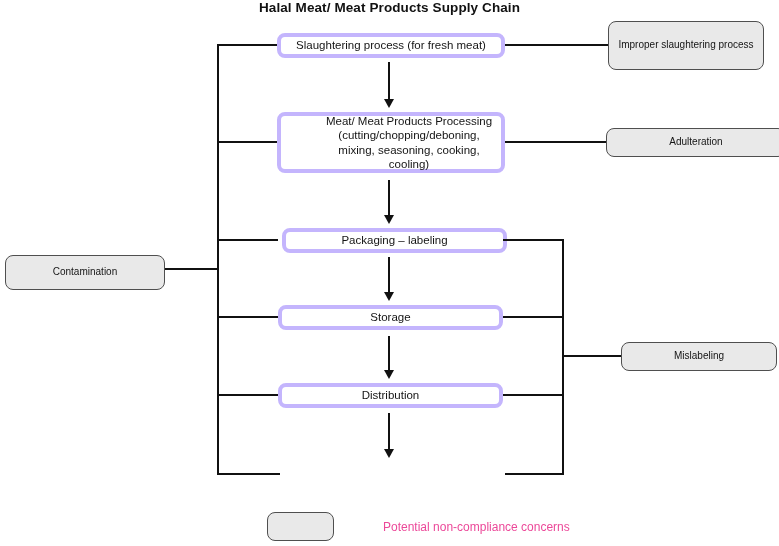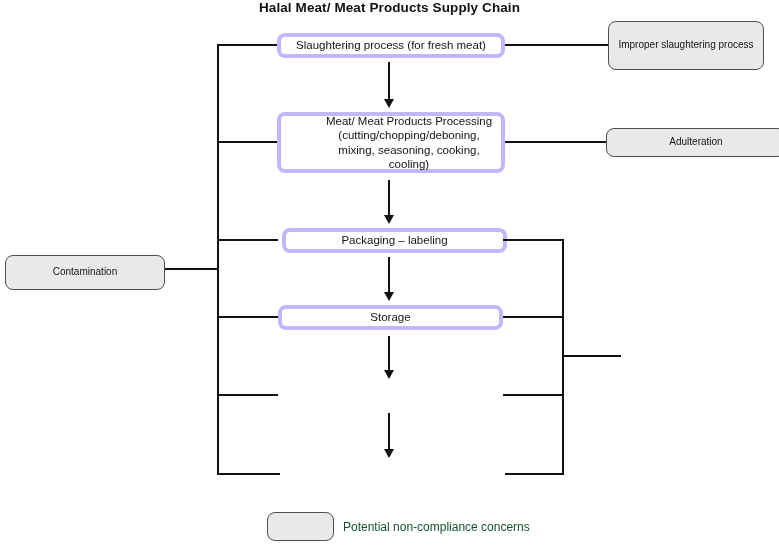--- a/index.html
+++ b/index.html
@@ -28,34 +28,35 @@
   .v{position:absolute;width:2px;background:#111;}
   .arrow{position:absolute;width:10px;left:384px;}
   .arrow .shaft{width:2px;margin:0 auto;background:#111;}
   .arrow .head{
     width:0;height:0;margin:0 auto;
     border-left:5px solid transparent;border-right:5px solid transparent;
     border-top:9px solid #111;
   }
   .legend-label{
     position:absolute;display:flex;align-items:center;
-    font-size:12px;color:#14532d;
+    font-size:12px;color:#ec4899;margin-left:40px;
   }
 </style>
 </head>
 <body>
 
 <div id="canvas">
 
   <div class="title">Halal Meat/ Meat Products Supply Chain</div>
 
   <div class="node" style="left:277px;top:33px;width:228px;height:25px;">Slaughtering process (for fresh meat)</div>
   <div class="node" style="left:277px;top:112px;width:228px;height:61px;padding-left:44px;">Meat/ Meat Products Processing (cutting/chopping/deboning, mixing, seasoning, cooking, cooling)</div>
   <div class="node" style="left:282px;top:228px;width:225px;height:25px;">Packaging – labeling</div>
   <div class="node" style="left:278px;top:305px;width:225px;height:25px;border-radius:8px;">Storage</div>
+  <div class="node" style="left:278px;top:383px;width:225px;height:25px;">Distribution</div>
 
   <div class="arrow" style="top:62px;">
     <div class="shaft" style="height:37px;"></div>
     <div class="head"></div>
   </div>
   <div class="arrow" style="top:180px;">
     <div class="shaft" style="height:35px;"></div>
     <div class="head"></div>
   </div>
   <div class="arrow" style="top:257px;">
@@ -67,20 +68,21 @@
     <div class="head"></div>
   </div>
   <div class="arrow" style="top:413px;">
     <div class="shaft" style="height:36px;"></div>
     <div class="head"></div>
   </div>
 
   <div class="concern" style="left:608px;top:21px;width:156px;height:49px;">Improper slaughtering process</div>
   <div class="concern" style="left:606px;top:128px;width:180px;height:29px;">Adulteration</div>
   <div class="concern" style="left:5px;top:255px;width:160px;height:35px;">Contamination</div>
+  <div class="concern" style="left:621px;top:342px;width:156px;height:29px;">Mislabeling</div>
 
   <div class="v" style="left:217px;top:44px;height:431px;"></div>
   <div class="h" style="left:219px;top:44px;width:58px;"></div>
   <div class="h" style="left:219px;top:141px;width:58px;"></div>
   <div class="h" style="left:219px;top:239px;width:59px;"></div>
   <div class="h" style="left:219px;top:316px;width:59px;"></div>
   <div class="h" style="left:219px;top:394px;width:59px;"></div>
   <div class="h" style="left:219px;top:473px;width:61px;"></div>
   <div class="h" style="left:165px;top:268px;width:52px;"></div>
 

